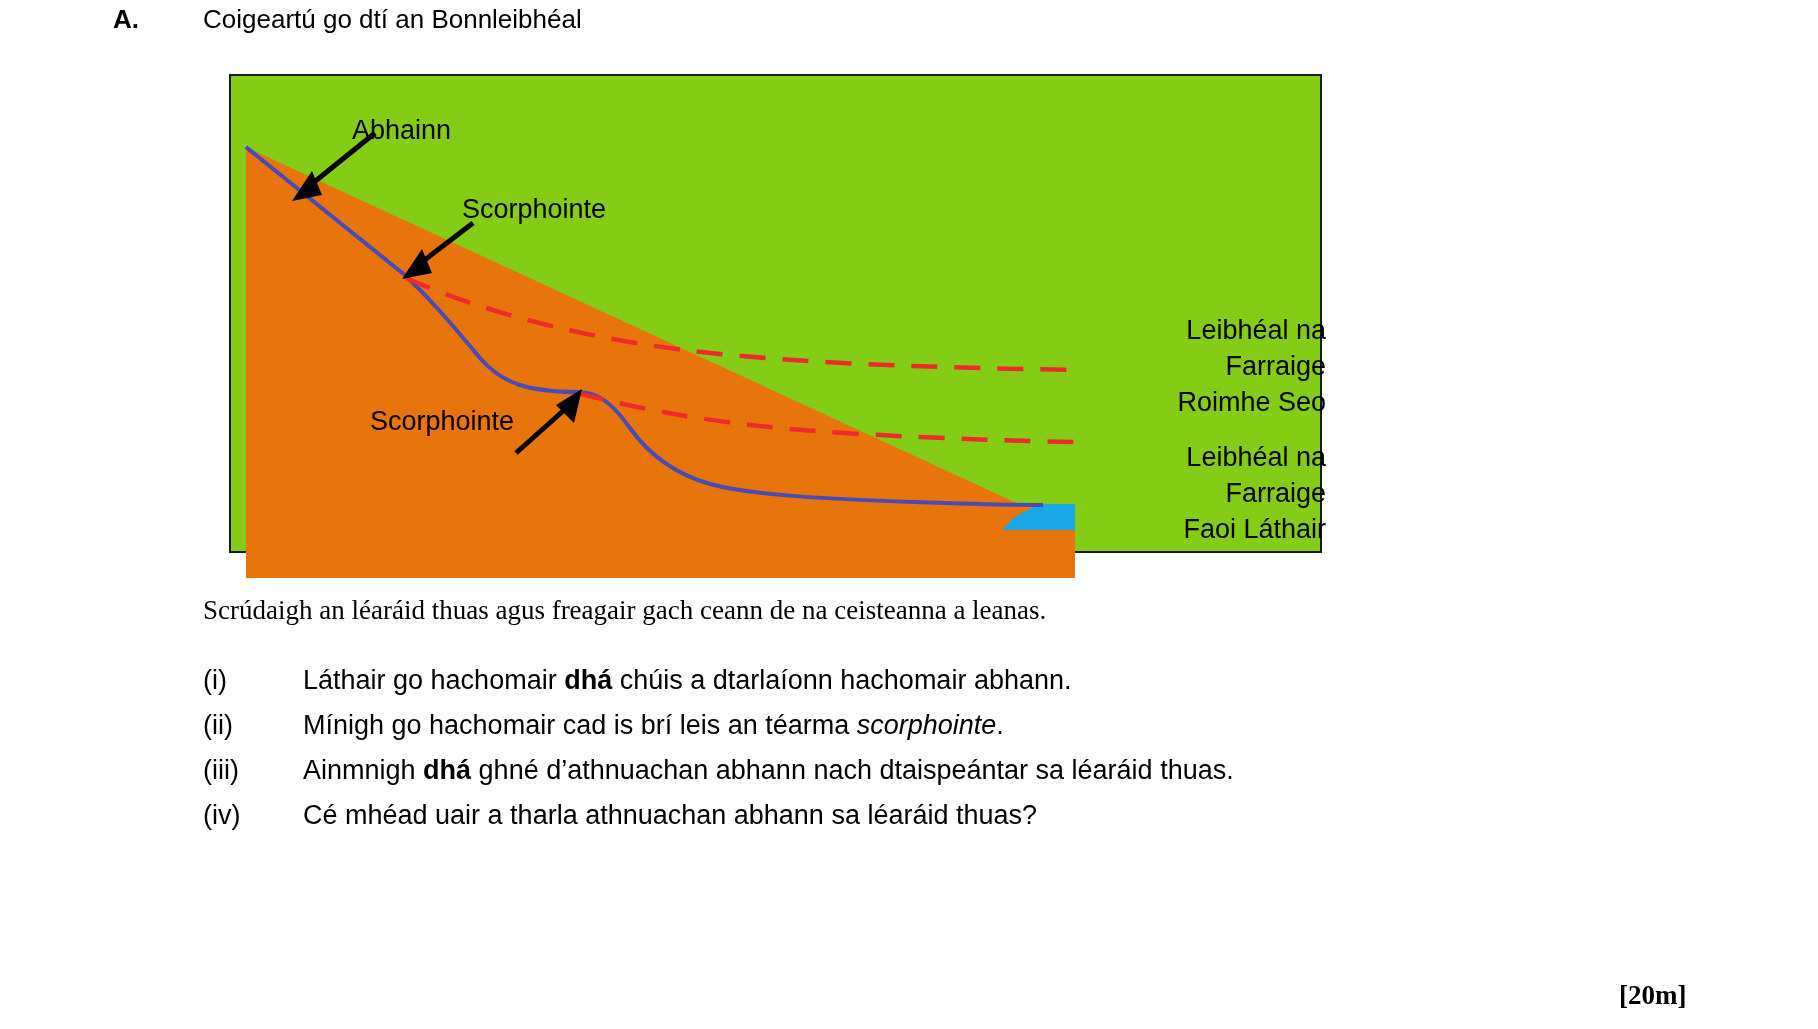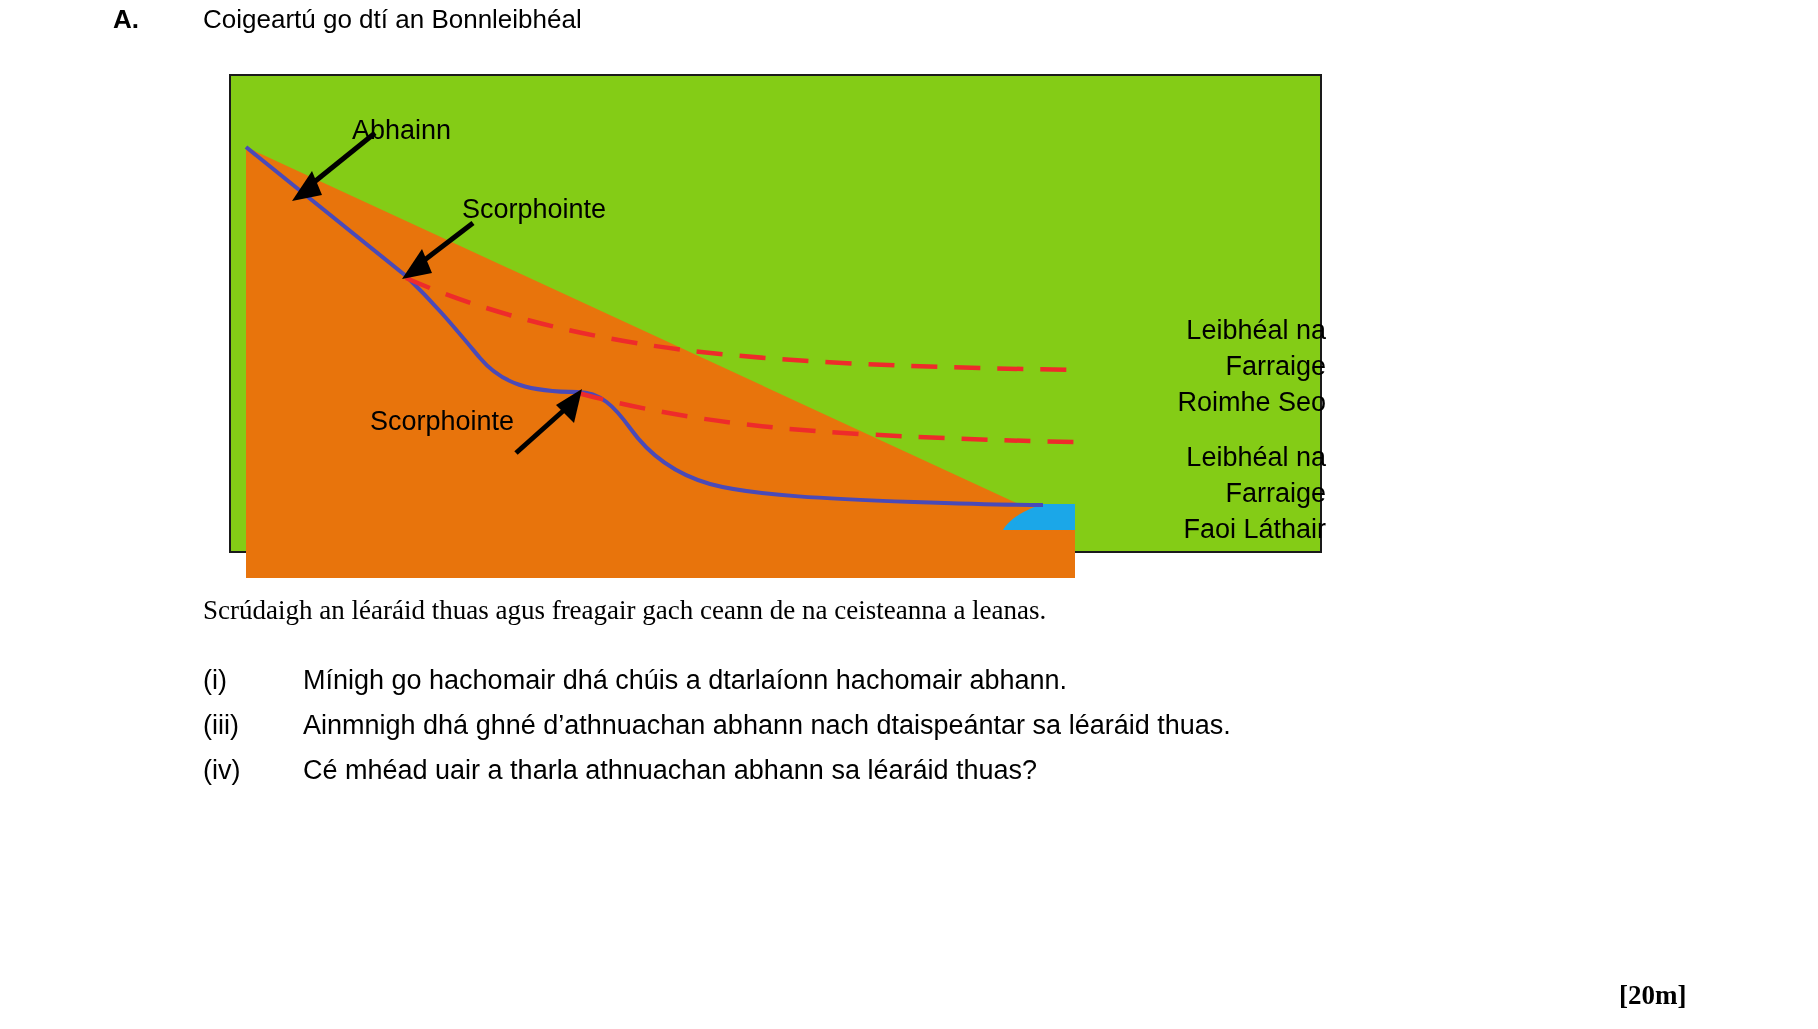--- a/index.html
+++ b/index.html
@@ -104,21 +104,21 @@
     display: flex;
     align-items: baseline;
     font-size: 27px;
     height: 45px;
   }
   .q-num {
     width: 100px;
     flex: 0 0 100px;
   }
   .q-text { flex: 1 1 auto; }
-  .q-text b { font-weight: normal; }
+  .q-text b { font-weight: bold; }
   .q-text i { font-style: italic; }
 
   #marks {
     position: absolute;
     left: 1619px;
     top: 980px;
     font-size: 27px;
     font-weight: bold;
     font-family: Liberation Serif, serif;
   }
@@ -257,21 +257,25 @@
     <div>Leibhéal na Farraige</div>
     <div>Faoi Láthair</div>
   </div>
 </div>
 
 <div id="instruction">Scrúdaigh an léaráid thuas agus freagair gach ceann de na ceisteanna a leanas.</div>
 
 <div id="questions">
     <div class="question-row">
       <span class="q-num">(i)</span>
-      <span class="q-text"><span>Mínigh go hachomair </span><b>dhá</b><span> chúis a dtarlaíonn hachomair abhann.</span></span>
+      <span class="q-text"><span>Láthair go hachomair </span><b>dhá</b><span> chúis a dtarlaíonn hachomair abhann.</span></span>
+    </div>
+    <div class="question-row">
+      <span class="q-num">(ii)</span>
+      <span class="q-text"><span>Mínigh go hachomair cad is brí leis an téarma </span><i>scorphointe</i><span>.</span></span>
     </div>
     <div class="question-row">
       <span class="q-num">(iii)</span>
       <span class="q-text"><span>Ainmnigh </span><b>dhá</b><span> ghné d’athnuachan abhann nach dtaispeántar sa léaráid thuas.</span></span>
     </div>
     <div class="question-row">
       <span class="q-num">(iv)</span>
       <span class="q-text"><span>Cé mhéad uair a tharla athnuachan abhann sa léaráid thuas?</span></span>
     </div>
   </div>

